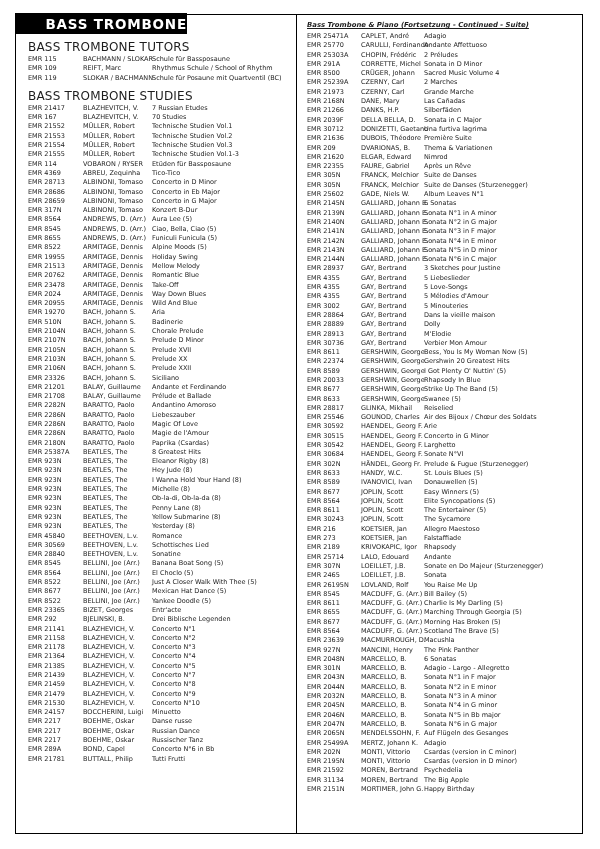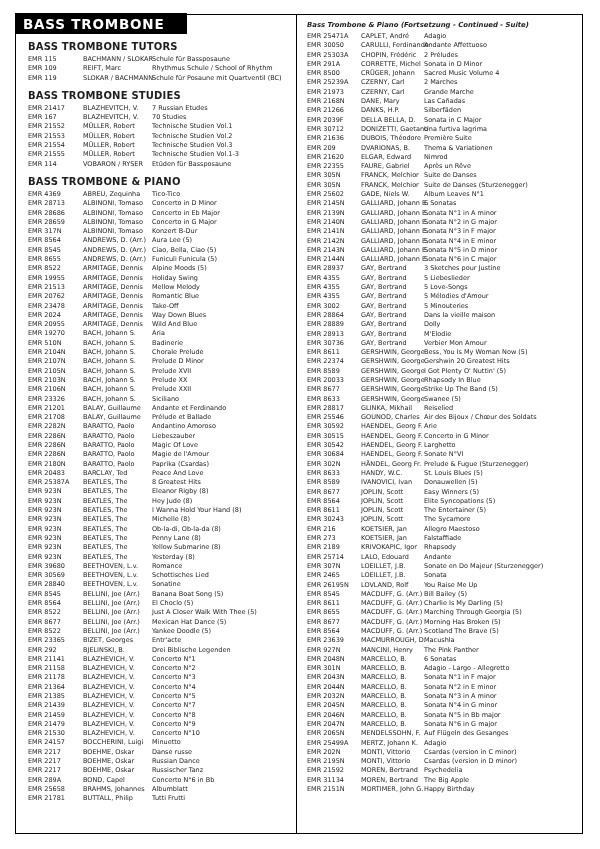--- a/index.html
+++ b/index.html
@@ -9,37 +9,37 @@
     -webkit-font-smoothing:antialiased;
   }
   .frame{
     position:absolute;left:15px;top:14px;width:568px;height:820px;
     border:1.4px solid #000;box-sizing:border-box;display:flex;
   }
   .banner{
     position:absolute;left:15px;top:13px;width:172px;height:21px;
     background:#000;color:#fff;display:flex;align-items:center;
     padding-left:8px;box-sizing:border-box;
-    font-size:13.5px;font-weight:bold;letter-spacing:.8px;z-index:2;
+    font-size:13.5px;font-weight:bold;letter-spacing:.8px;z-index:2;justify-content:flex-end;
   }
   .col{box-sizing:border-box;overflow:hidden;}
   .col.left{
     width:280px;padding:27px 5px 4px 12px;
   }
   .col.right{
     flex:1;border-left:1px solid #000;padding:5px 4px 4px 10px;
   }
   .sec-header{
-    font-size:10px;font-weight:bold;line-height:10px;
+    font-size:12px;font-weight:normal;line-height:10px;
     margin:8px 0 3px 0;letter-spacing:.2px;
   }
   .sec-header.first{margin-top:0;}
   .cont-header{
     font-size:6.9px;font-weight:bold;font-style:italic;
-    line-height:10px;margin-bottom:2px;white-space:nowrap;
+    line-height:10px;margin-bottom:2px;white-space:nowrap;text-decoration:underline;
   }
   .row{
     display:grid;grid-template-columns:55px 69px 1fr;
     font-size:6.5px;line-height:9.3px;white-space:nowrap;
   }
   .col.right .row{grid-template-columns:54px 63px 1fr;}
   .row span{overflow:visible;}
 </style>
 </head>
 <body>
@@ -99,21 +99,20 @@
           <span>EMR 21555</span>
           <span>MÜLLER, Robert</span>
           <span>Technische Studien Vol.1-3</span>
         </div>
         <div class="row">
           <span>EMR 114</span>
           <span>VOBARON / RYSER</span>
           <span>Etüden für Bassposaune</span>
         </div>
       </div>
-    <div class="sec-header">BASS TROMBONE &amp; PIANO</div>
     <div>
         <div class="row">
           <span>EMR 4369</span>
           <span>ABREU, Zequinha</span>
           <span>Tico-Tico</span>
         </div>
         <div class="row">
           <span>EMR 28713</span>
           <span>ALBINONI, Tomaso</span>
           <span>Concerto in D Minor</span>
@@ -252,25 +251,20 @@
           <span>EMR 2286N</span>
           <span>BARATTO, Paolo</span>
           <span>Magie de l'Amour</span>
         </div>
         <div class="row">
           <span>EMR 2180N</span>
           <span>BARATTO, Paolo</span>
           <span>Paprika (Csardas)</span>
         </div>
         <div class="row">
-          <span>EMR 20483</span>
-          <span>BARCLAY, Ted</span>
-          <span>Peace And Love</span>
-        </div>
-        <div class="row">
           <span>EMR 25387A</span>
           <span>BEATLES, The</span>
           <span>8 Greatest Hits</span>
         </div>
         <div class="row">
           <span>EMR 923N</span>
           <span>BEATLES, The</span>
           <span>Eleanor Rigby (8)</span>
         </div>
         <div class="row">
@@ -302,21 +296,21 @@
           <span>EMR 923N</span>
           <span>BEATLES, The</span>
           <span>Yellow Submarine (8)</span>
         </div>
         <div class="row">
           <span>EMR 923N</span>
           <span>BEATLES, The</span>
           <span>Yesterday (8)</span>
         </div>
         <div class="row">
-          <span>EMR 39680</span>
+          <span>EMR 45840</span>
           <span>BEETHOVEN, L.v.</span>
           <span>Romance</span>
         </div>
         <div class="row">
           <span>EMR 30569</span>
           <span>BEETHOVEN, L.v.</span>
           <span>Schottisches Lied</span>
         </div>
         <div class="row">
           <span>EMR 28840</span>
@@ -420,43 +414,38 @@
         </div>
         <div class="row">
           <span>EMR 2217</span>
           <span>BOEHME, Oskar</span>
           <span>Russischer Tanz</span>
         </div>
         <div class="row">
           <span>EMR 289A</span>
           <span>BOND, Capel</span>
           <span>Concerto N°6 in Bb</span>
-        </div>
-        <div class="row">
-          <span>EMR 25658</span>
-          <span>BRAHMS, Johannes</span>
-          <span>Albumblatt</span>
         </div>
         <div class="row">
           <span>EMR 21781</span>
           <span>BUTTALL, Philip</span>
           <span>Tutti Frutti</span>
         </div>
       </div>
   </div>
   <div class="col right">
     <div class="cont-header">Bass Trombone &amp; Piano (Fortsetzung - Continued - Suite)</div>
     <div>
         <div class="row">
           <span>EMR 25471A</span>
           <span>CAPLET, André</span>
           <span>Adagio</span>
         </div>
         <div class="row">
-          <span>EMR 30050</span>
+          <span>EMR 25770</span>
           <span>CARULLI, Ferdinando</span>
           <span>Andante Affettuoso</span>
         </div>
         <div class="row">
           <span>EMR 25303A</span>
           <span>CHOPIN, Frédéric</span>
           <span>2 Préludes</span>
         </div>
         <div class="row">
           <span>EMR 291A</span>

